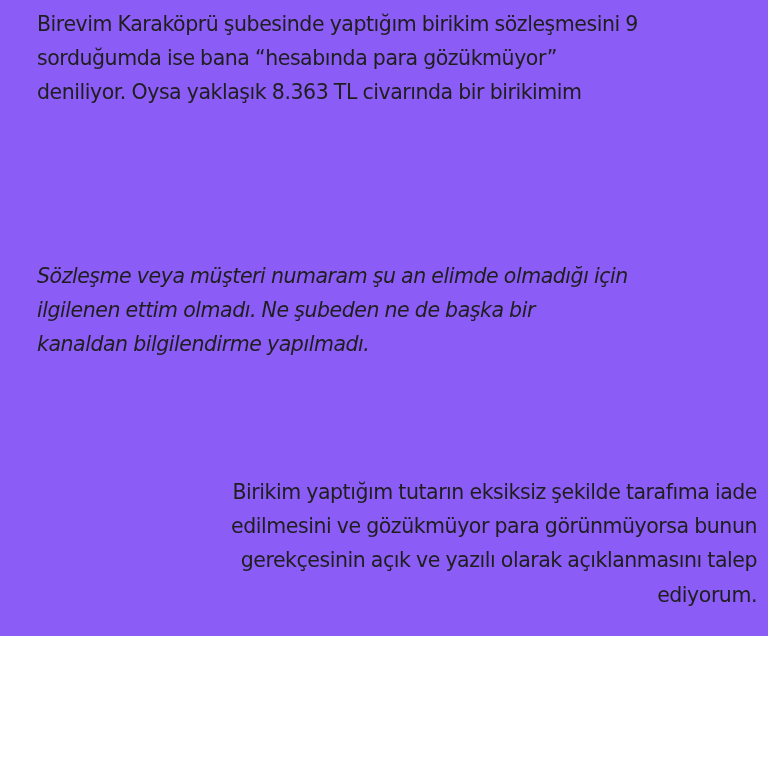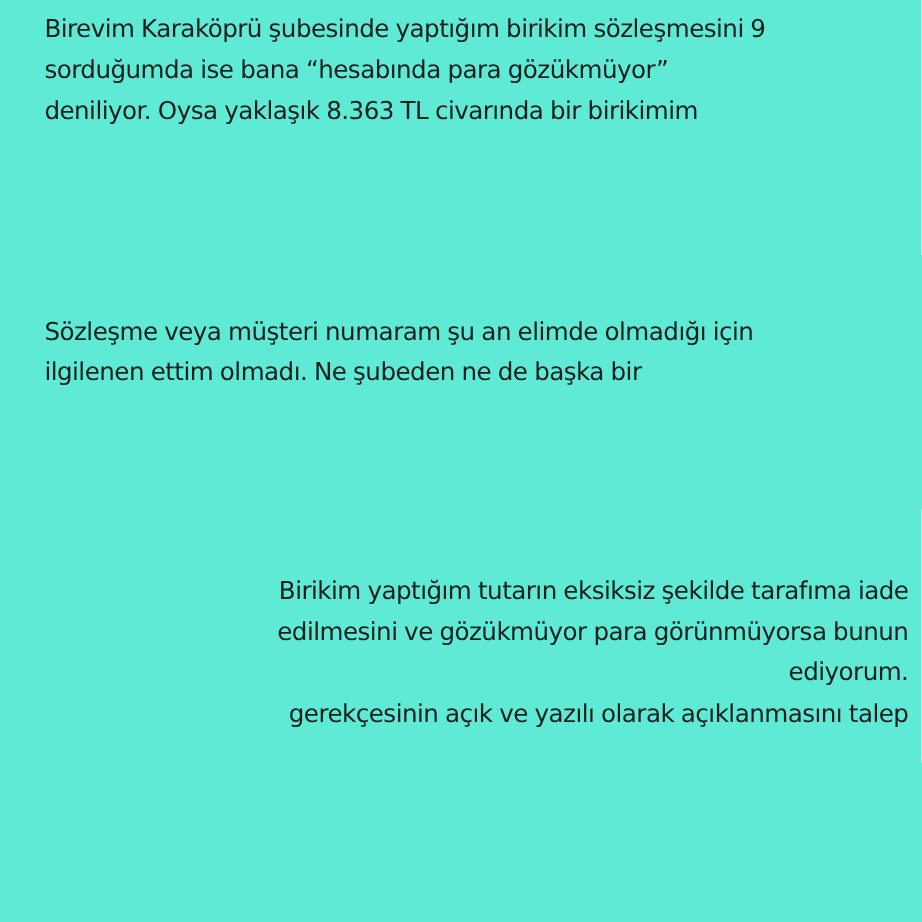--- a/index.html
+++ b/index.html
@@ -6,59 +6,60 @@
       margin: 0;
       padding: 0;
       background: #ffffff;
       width: 768px;
       height: 768px;
       overflow: hidden;
     }
     .page {
       position: relative;
       width: 768px;
-      height: 768px;
-      background: #5eead4;
+      height: 636px;
+      background: #8b5cf6;
     }
     .paragraph {
       position: absolute;
       left: 37px;
       width: 720px;
       margin: 0;
       font-family: "DejaVu Sans", sans-serif;
       font-size: 20.5px;
       line-height: 34.2px;
       color: #1e1e1e;
       letter-spacing: -0.45px;
       word-spacing: -0.5px;
     }
     .line {
       display: block;
       white-space: nowrap;
     }
     #p1 { top: 7px; }
-    #p2 { top: 259px; }
+    #p2 { top: 259px; font-style: italic; }
     #p3 { top: 475px; text-align: right; }
   </style>
 </head>
 <body>
 
 <div class="page">
 
   <p class="paragraph" id="p1">
     <span class="line">Birevim Karaköprü şubesinde yaptığım birikim sözleşmesini 9</span>
     <span class="line">sorduğumda ise bana “hesabında para gözükmüyor”</span>
     <span class="line">deniliyor. Oysa yaklaşık 8.363 TL civarında bir birikimim</span>
   </p>
 
   <p class="paragraph" id="p2">
     <span class="line">Sözleşme veya müşteri numaram şu an elimde olmadığı için</span>
     <span class="line">ilgilenen ettim olmadı. Ne şubeden ne de başka bir</span>
+    <span class="line">kanaldan bilgilendirme yapılmadı.</span>
   </p>
 
   <p class="paragraph" id="p3">
     <span class="line">Birikim yaptığım tutarın eksiksiz şekilde tarafıma iade</span>
     <span class="line">edilmesini ve gözükmüyor para görünmüyorsa bunun</span>
+    <span class="line">gerekçesinin açık ve yazılı olarak açıklanmasını talep</span>
     <span class="line">ediyorum.</span>
-    <span class="line">gerekçesinin açık ve yazılı olarak açıklanmasını talep</span>
   </p>
 
 </div>
 
 </body></html>

